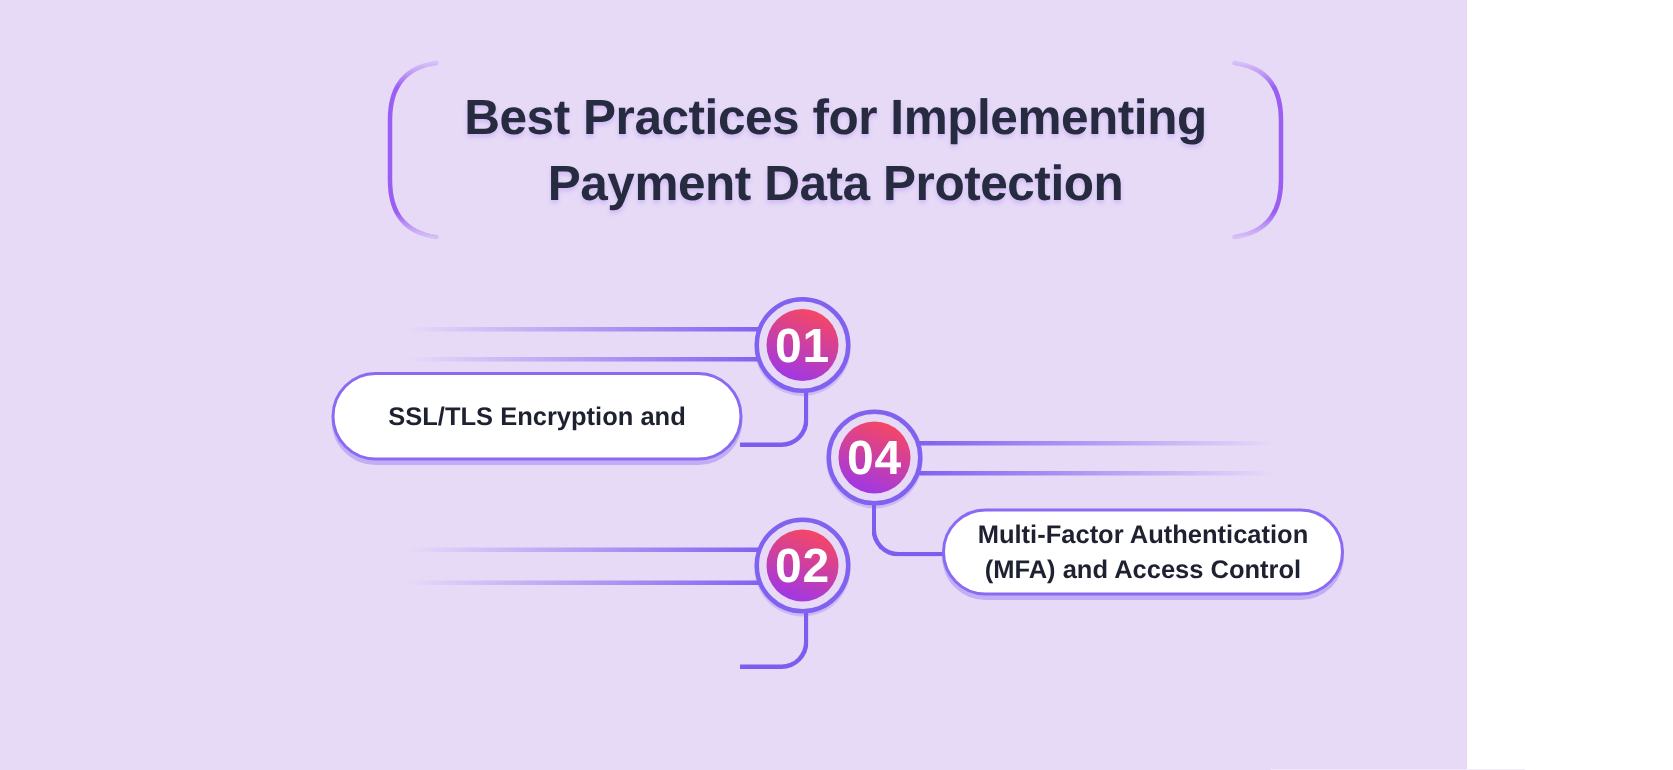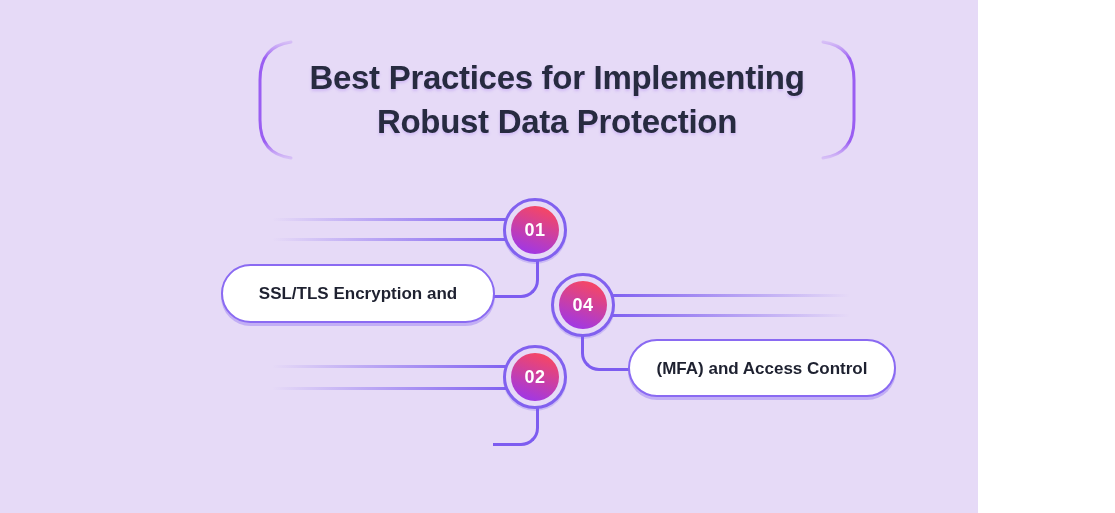--- a/index.html
+++ b/index.html
@@ -40,31 +40,31 @@
   .ring {
     position:absolute; width:58px; height:58px; border-radius:50%;
     border:3px solid #8161ef; background:#e6daf7; z-index:2;
     box-shadow:0 2px 0 rgba(125,92,240,0.25);
   }
   .r1 { left:503px; top:198px; } .r2 { left:551px; top:273px; } .r3 { left:503px; top:345px; }
   .badge {
     position:absolute; width:48px; height:48px; border-radius:50%;
     background:linear-gradient(200deg, #f9475f 8%, #9d37e9 92%);
     color:#ffffff; display:flex; align-items:center; justify-content:center;
-    font-size:18px; font-weight:700; z-index:3; letter-spacing:0.5px;
+    font-size:32px; font-weight:700; z-index:3; letter-spacing:0.5px;
   }
   .b1 { left:511px; top:206px; } .b2 { left:559px; top:281px; } .b3 { left:511px; top:353px; }
   
   .pill {
     position:absolute; background:#ffffff; border:2px solid #8a6af2; border-radius:30px;
     display:flex; flex-direction:column; align-items:center; justify-content:center;
     text-align:center; font-size:17px; font-weight:600; color:#1e2130; line-height:23px;
     box-shadow:0 3px 0 rgba(125,92,240,0.35); z-index:2;
   }
-  .p1 { left:221px; top:264px; width:270px; height:55px;gap:13px; }
+  .p1 { left:221px; top:248px; width:270px; height:55px;gap:13px; }
   .p2 { left:628px; top:339px; width:264px; height:54px; }
   .p3 { left:221px; top:412px; width:270px; height:55px; }
 </style>
 </head>
 <body>
 
 <div class="canvas">
 
   <div class="title-wrap">
     <svg class="title-brackets" width="598" height="120" viewBox="0 0 598 120" fill="none">
@@ -74,21 +74,21 @@
           <stop offset="0.14" stop-color="#9a5ef2" stop-opacity="1"></stop>
           <stop offset="0.86" stop-color="#9a5ef2" stop-opacity="1"></stop>
           <stop offset="1" stop-color="#a86ff5" stop-opacity="0.25"></stop>
         </linearGradient>
       </defs>
       <path d="M 33 2 Q 2 6 2 40 L 2 80 Q 2 114 33 118" stroke="url(#bkt)" stroke-width="3" stroke-linecap="round"></path>
       <path d="M 565 2 Q 596 6 596 40 L 596 80 Q 596 114 565 118" stroke="url(#bkt)" stroke-width="3" stroke-linecap="round"></path>
     </svg>
     <div class="title-text">
       <span>Best Practices for Implementing</span>
-      <span>Robust Data Protection</span>
+      <span>Payment Data Protection</span>
     </div>
   </div>
 
   <div class="line fade-left l1a"></div>
   <div class="line fade-left l1b"></div>
   <div class="connector c1"></div>
   <div class="ring r1"></div>
   <div class="badge b1">
     <span>01</span>
   </div>
@@ -97,20 +97,21 @@
   </div>
 
   <div class="line fade-right l2a"></div>
   <div class="line fade-right l2b"></div>
   <div class="connector c2"></div>
   <div class="ring r2"></div>
   <div class="badge b2">
     <span>04</span>
   </div>
   <div class="pill p2">
+    <span>Multi-Factor Authentication</span>
     <span>(MFA) and Access Control</span>
   </div>
 
   <div class="line fade-left l3a"></div>
   <div class="line fade-left l3b"></div>
   <div class="connector c3"></div>
   <div class="ring r3"></div>
   <div class="badge b3">
     <span>02</span>
   </div>

